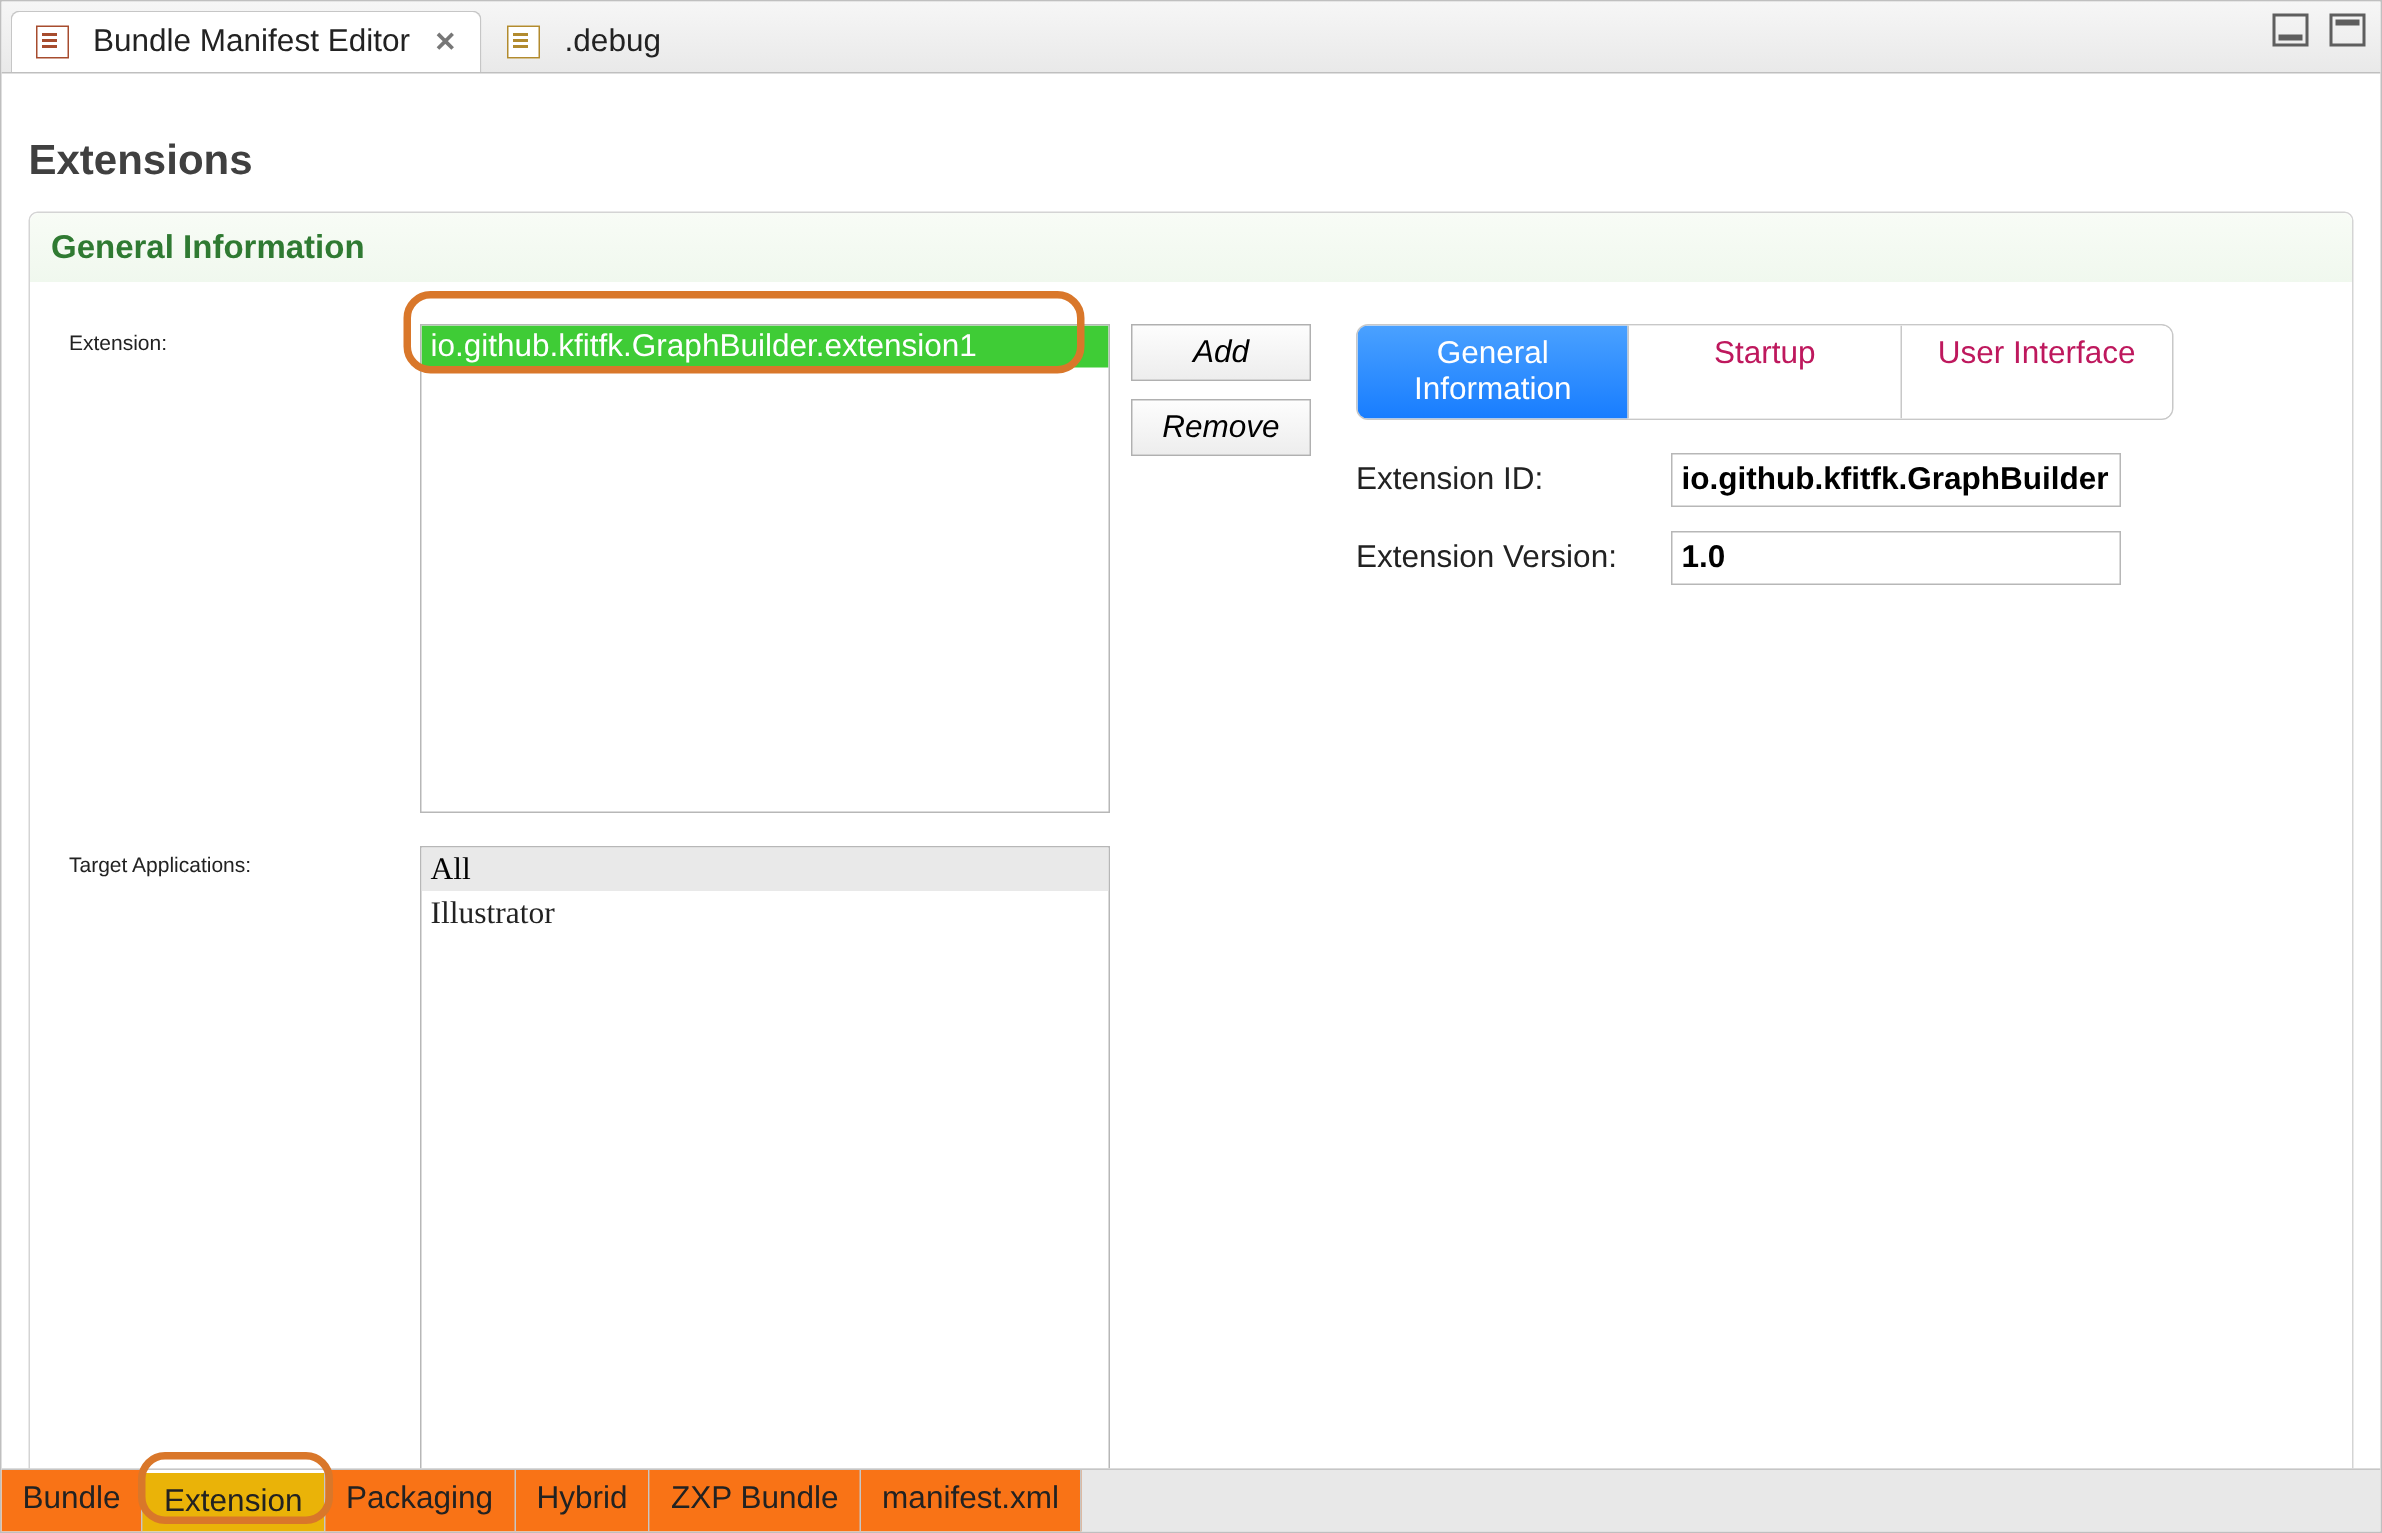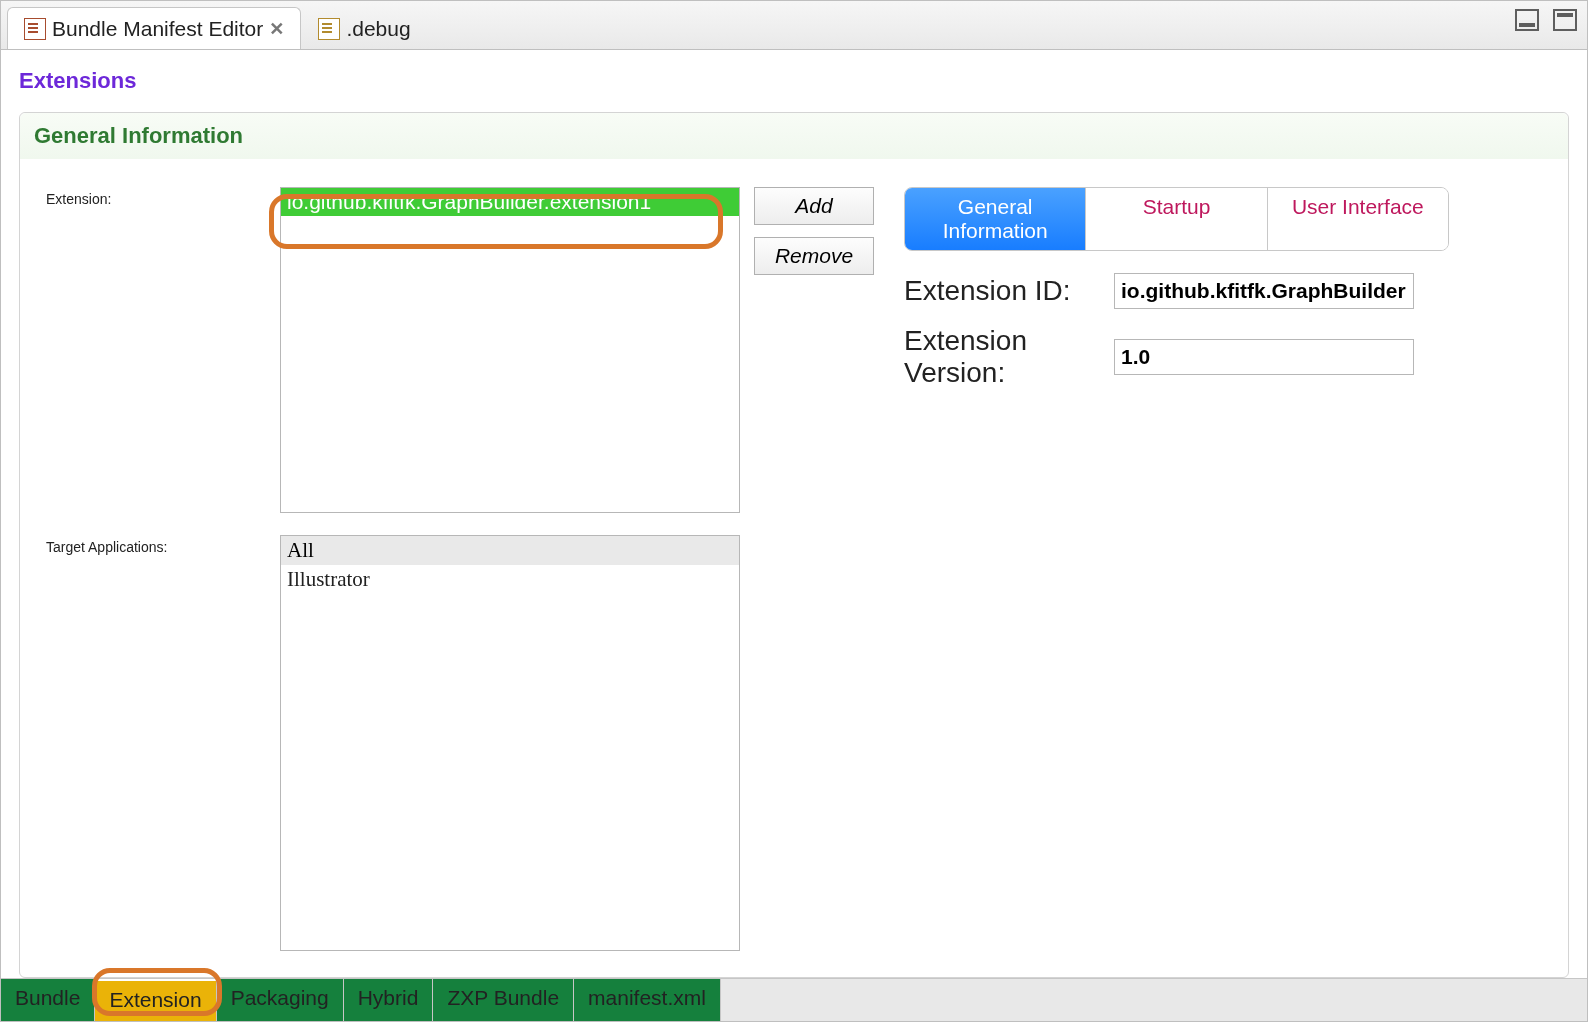--- a/index.html
+++ b/index.html
@@ -24,21 +24,21 @@
   border-bottom: 1px solid #bfbfbf;
   display: flex;
   align-items: stretch;
   padding-left: 6px;
   position: relative;
 }
 .tab {
   display: flex;
   align-items: center;
   padding: 2px 16px;
-  gap: 6px;
+  gap: 16px;
   border: 1px solid transparent;
   border-bottom: none;
   margin-top: 6px;
   border-top-left-radius: 6px;
   border-top-right-radius: 6px;
   font-size: 21px;
   cursor: pointer;
 }
 .tab.active {
   background: #fff;
@@ -78,24 +78,24 @@
 
 
 .page {
   flex: 1 1 auto;
   padding: 18px 18px 0 18px;
   display: flex;
   flex-direction: column;
   overflow: hidden;
 }
 .page-title {
-  font-size: 22px;
+  font-size: 28px;
   font-weight: 700;
-  color: #6d28d9;
-  margin: 0 0 18px 0;
+  color: #404040;
+  margin: 24px 0 18px 0;
 }
 
 
 .section {
   border: 1px solid #d4d4d4;
   border-radius: 6px;
   flex: 1 1 auto;
   display: flex;
   flex-direction: column;
 }
@@ -188,21 +188,21 @@
   border-right: 1px solid #c8c8c8;
   cursor: pointer;
   background: #fff;
 }
 .dtab:last-child { border-right: none; }
 .dtab.active {
   background: linear-gradient(#4aa1ff,#187dff);
   color: #fff;
 }
 .detail-form { margin-top: 22px; display: grid; grid-template-columns: 210px 300px; row-gap: 16px; align-items: center; }
-.detail-form label { font-size: 28px; }
+.detail-form label { font-size: 21px; }
 .txt {
   border: 1px solid #b7b7b7;
   font-size: 21px;
   padding: 4px 6px;
   width: 300px;
   height: 36px;
   font-weight: bold;
 }
 
 
@@ -211,21 +211,21 @@
   background: #e8e8e8;
   border-top: 1px solid #c6c6c6;
   display: flex;
   align-items: stretch;
 }
 .pagetab {
   padding: 7px 14px;
   font-size: 21px;
   border-right: 1px solid #c6c6c6;
   cursor: pointer;
-  background: #15803d;
+  background: #f97316;
 }
 .pagetab.active {
   background: #eab308;
   border-top: 2px solid #fff;
 }
 
 
 .ico-manifest {
   background: #fff;
   width:20px;height:24px;border:1px solid #a74c2e;

